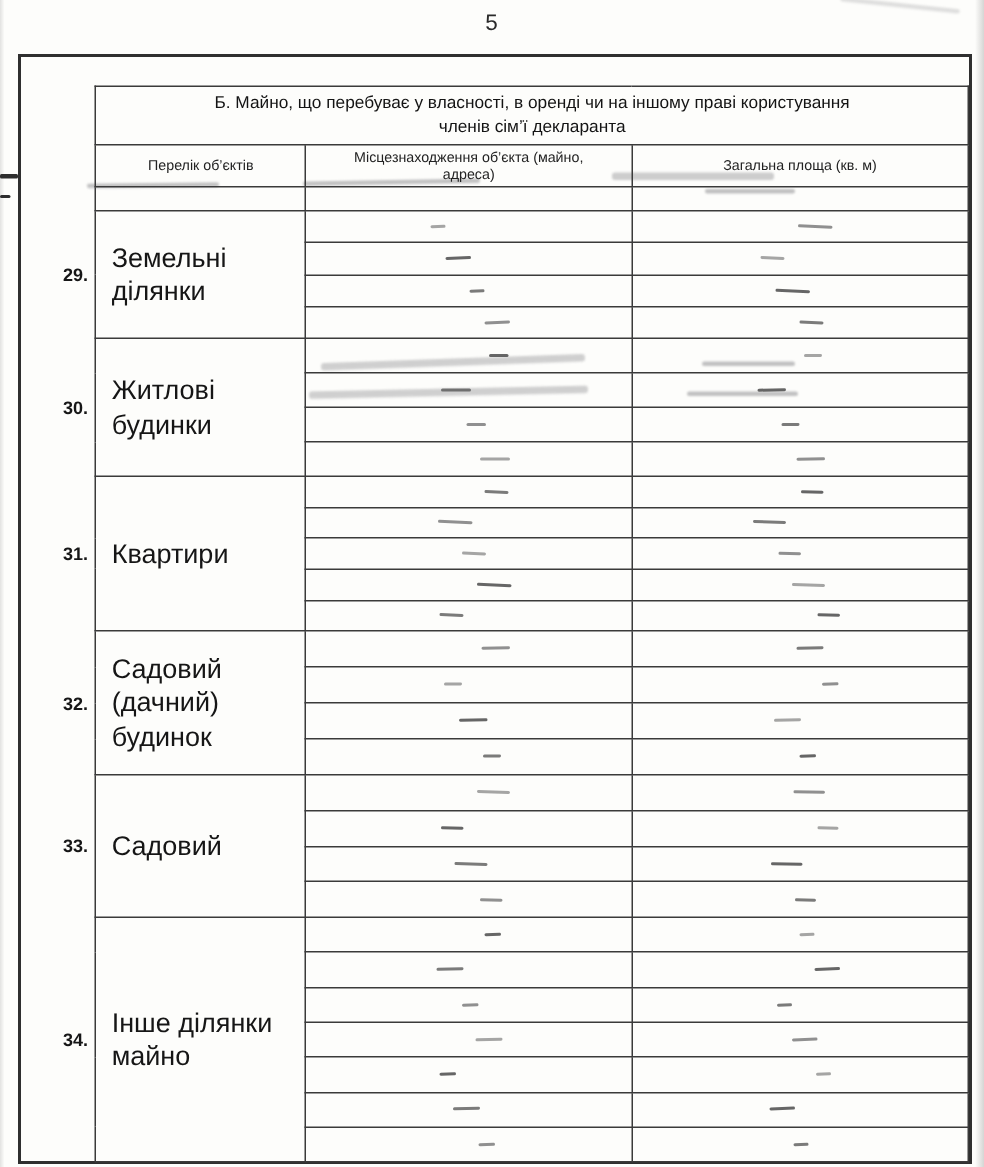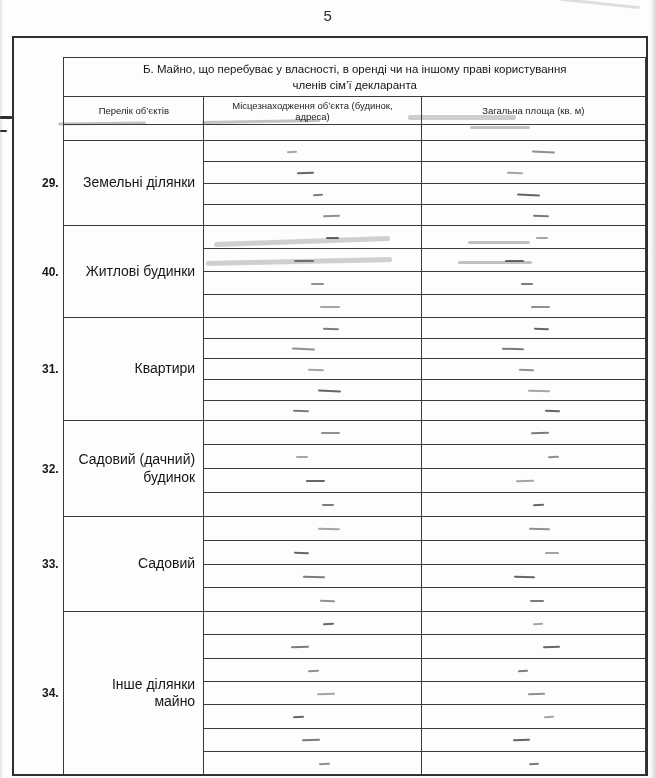--- a/index.html
+++ b/index.html
@@ -24,21 +24,21 @@
   col.c-num{width:30px} col.c-1{width:140px} col.c-2{width:218px} col.c-3{width:225px}
 
   .form-table td, .form-table th { border:1px solid #3a3a3a; vertical-align:middle; }
   .form-table td.numcol { border:none !important; background:transparent; }
 
   .title-cell { text-align:center; font-size:11.5px; line-height:1.4; color:#141414; padding:3px 6px; }
   th.hcell { font-weight:normal; font-size:9.5px; color:#222; text-align:center; padding:2px 21px; }
 
   td.numcol.num { font-size:12px; font-weight:bold; color:#161616; padding-left:8px;
                   text-align:left; vertical-align:middle; }
-  td.label { font-size:14px; color:#161616; padding:2px 8px 2px 10px; text-align:right;
+  td.label { font-size:18px; color:#161616; padding:2px 8px 2px 10px; text-align:left;
              line-height:1.25; }
   td.sub { text-align:center; }
 
   tr.gtop > td { border-top:1.5px solid #262626; }
 
   .dash { display:inline-block; height:2px; background:#4d4d4d; border-radius:1px;
           vertical-align:middle; }
 
   .ghost { position:absolute; pointer-events:none; background:rgba(95,95,100,.38);
            filter:blur(.7px); border-radius:2px; height:3px; }
@@ -76,21 +76,21 @@
         <tr style="height:34px">
           <td class="numcol"></td>
           <td colspan="3" class="title-cell">
             <div>Б. Майно, що перебуває у власності, в оренді чи на іншому праві користування</div>
             <div>членів сім’ї декларанта</div>
           </td>
         </tr>
         <tr style="height:28px">
           <td class="numcol"></td>
           <th class="hcell">Перелік об’єктів</th>
-          <th class="hcell">Місцезнаходження об’єкта (будинок, адреса)</th>
+          <th class="hcell">Місцезнаходження об’єкта (майно, адреса)</th>
           <th class="hcell">Загальна площа (кв. м)</th>
         </tr>
         <tr style="height:16px">
           <td class="numcol"></td>
           <td class="sub"></td>
           <td class="sub"></td>
           <td class="sub"></td>
         </tr>
 
       <tr class="gtop" style="height: 21.25px;">
@@ -105,21 +105,21 @@
           </tr>
           <tr style="height: 21.25px;">
             <td class="sub"><span class="dash" style="width: 10px; opacity: 0.74; transform: translateX(6px) rotate(-2.4deg);"></span></td>
             <td class="sub"><span class="dash" style="width: 23px; opacity: 0.86; transform: translateX(-5px) rotate(2.4deg);"></span></td>
           </tr>
           <tr style="height: 21.25px;">
             <td class="sub"><span class="dash" style="width: 17px; opacity: 0.62; transform: translateX(19px) rotate(-2.4deg);"></span></td>
             <td class="sub"><span class="dash" style="width: 16px; opacity: 0.74; transform: translateX(8px) rotate(2.4deg);"></span></td>
           </tr>
           <tr class="gtop" style="height: 23px;">
-            <td class="numcol num" rowspan="4">40.</td>
+            <td class="numcol num" rowspan="4">30.</td>
             <td class="label" rowspan="4">Житлові будинки</td>
             <td class="sub"><span class="dash" style="width: 13px; opacity: 0.86; transform: translateX(20px) rotate(0deg);"></span></td>
             <td class="sub"><span class="dash" style="width: 12px; opacity: 0.5; transform: translateX(9px) rotate(-0.8deg);"></span></td>
           </tr>
           <tr style="height: 23px;">
             <td class="sub"><span class="dash" style="width: 20px; opacity: 0.74; transform: translateX(-8px) rotate(0deg);"></span></td>
             <td class="sub"><span class="dash" style="width: 19px; opacity: 0.86; transform: translateX(-19px) rotate(-0.8deg);"></span></td>
           </tr>
           <tr style="height: 23px;">
             <td class="sub"><span class="dash" style="width: 13px; opacity: 0.62; transform: translateX(5px) rotate(0deg);"></span></td>

